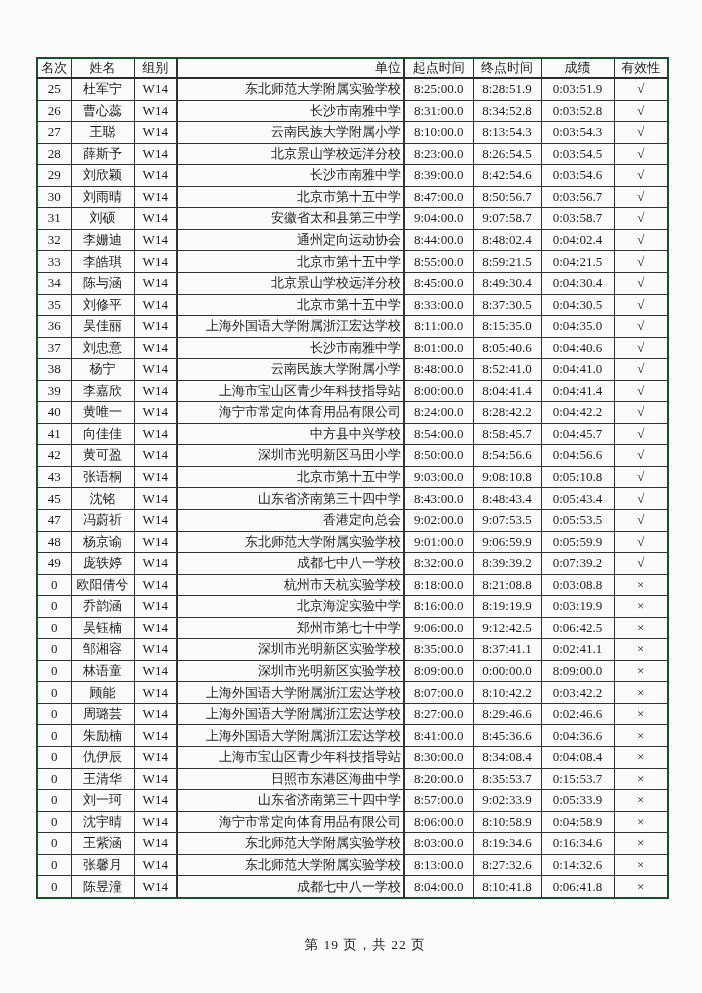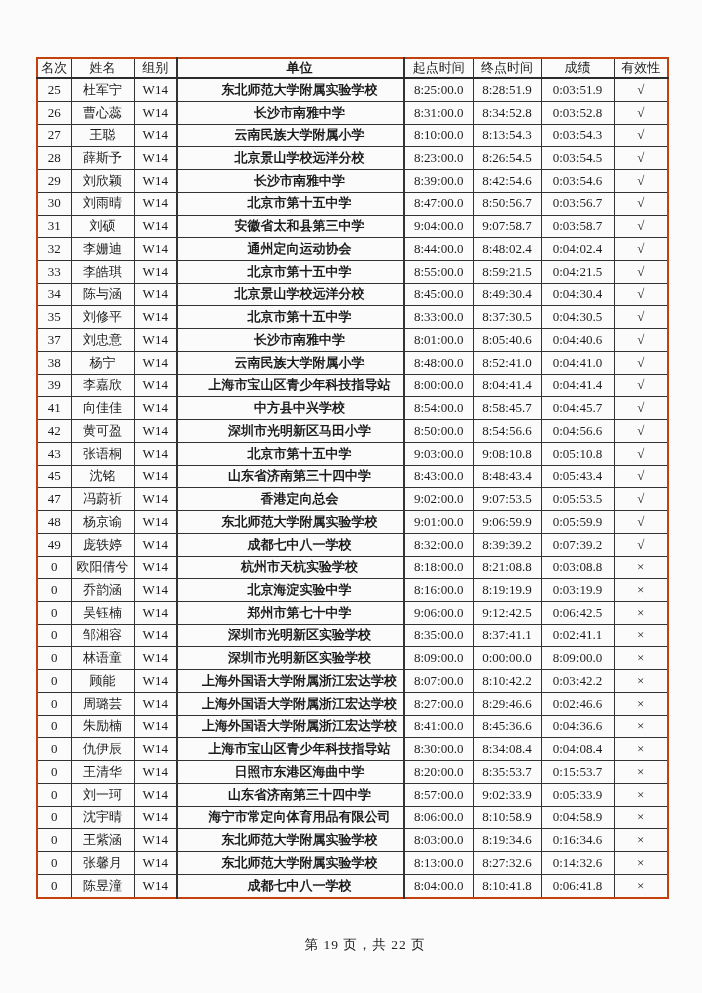--- a/index.html
+++ b/index.html
@@ -20,21 +20,21 @@
     inset: 0;
   }
   table.results {
     position: absolute;
     left: 36px;
     top: 57px;
     width: 631px;
     height: 842px;
     border-collapse: collapse;
     table-layout: fixed;
-    border: 2px solid #c2410c;
+    border: 2px solid #14532d;
     background: transparent;
   }
   table.results th,
   table.results td {
     border: 1px solid #333333;
     font-size: 13px;
     font-weight: normal;
     text-align: center;
     vertical-align: middle;
     padding: 0 2px;
@@ -48,23 +48,22 @@
     border-bottom: 2px solid #2b2b2b;
   }
   
   table.results th:nth-child(4),
   table.results td:nth-child(4),
   table.results th:nth-child(5),
   table.results td:nth-child(5) {
     border-left-width: 2px;
   }
   table.results .col-unit {
-    text-align: center;
+    text-align: right;
     padding-left: 20px;
-    font-weight: bold;
   }
   .footer {
     position: absolute;
     left: 0;
     top: 936px;
     width: 702px;
     text-align: center;
     font-size: 13.5px;
     letter-spacing: 1px;
     color: #222222;
@@ -204,20 +203,30 @@
           <td class="col-rank">35</td>
           <td class="col-name">刘修平</td>
           <td class="col-group">W14</td>
           <td class="col-unit col-unit">北京市第十五中学</td>
           <td class="col-start-time">8:33:00.0</td>
           <td class="col-end-time">8:37:30.5</td>
           <td class="col-result">0:04:30.5</td>
           <td class="col-validity">√</td>
         </tr>
         <tr>
+          <td class="col-rank">36</td>
+          <td class="col-name">吴佳丽</td>
+          <td class="col-group">W14</td>
+          <td class="col-unit col-unit">上海外国语大学附属浙江宏达学校</td>
+          <td class="col-start-time">8:11:00.0</td>
+          <td class="col-end-time">8:15:35.0</td>
+          <td class="col-result">0:04:35.0</td>
+          <td class="col-validity">√</td>
+        </tr>
+        <tr>
           <td class="col-rank">37</td>
           <td class="col-name">刘忠意</td>
           <td class="col-group">W14</td>
           <td class="col-unit col-unit">长沙市南雅中学</td>
           <td class="col-start-time">8:01:00.0</td>
           <td class="col-end-time">8:05:40.6</td>
           <td class="col-result">0:04:40.6</td>
           <td class="col-validity">√</td>
         </tr>
         <tr>
@@ -231,20 +240,30 @@
           <td class="col-validity">√</td>
         </tr>
         <tr>
           <td class="col-rank">39</td>
           <td class="col-name">李嘉欣</td>
           <td class="col-group">W14</td>
           <td class="col-unit col-unit">上海市宝山区青少年科技指导站</td>
           <td class="col-start-time">8:00:00.0</td>
           <td class="col-end-time">8:04:41.4</td>
           <td class="col-result">0:04:41.4</td>
+          <td class="col-validity">√</td>
+        </tr>
+        <tr>
+          <td class="col-rank">40</td>
+          <td class="col-name">黄唯一</td>
+          <td class="col-group">W14</td>
+          <td class="col-unit col-unit">海宁市常定向体育用品有限公司</td>
+          <td class="col-start-time">8:24:00.0</td>
+          <td class="col-end-time">8:28:42.2</td>
+          <td class="col-result">0:04:42.2</td>
           <td class="col-validity">√</td>
         </tr>
         <tr>
           <td class="col-rank">41</td>
           <td class="col-name">向佳佳</td>
           <td class="col-group">W14</td>
           <td class="col-unit col-unit">中方县中兴学校</td>
           <td class="col-start-time">8:54:00.0</td>
           <td class="col-end-time">8:58:45.7</td>
           <td class="col-result">0:04:45.7</td>

